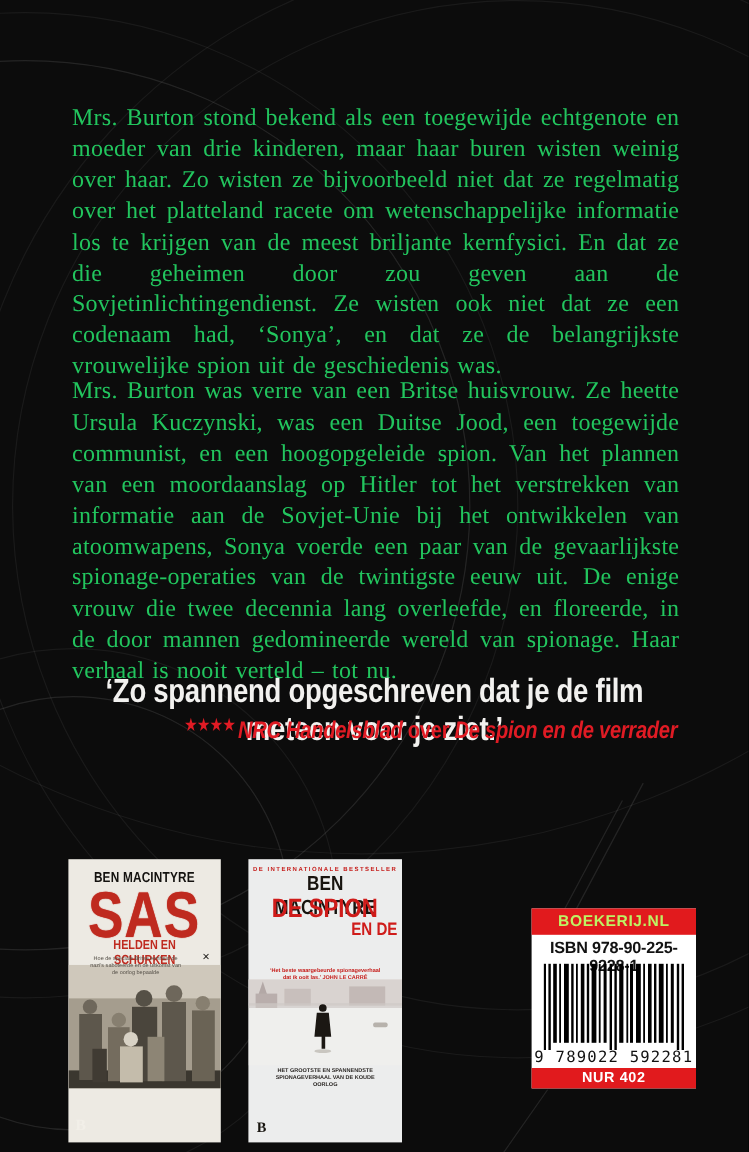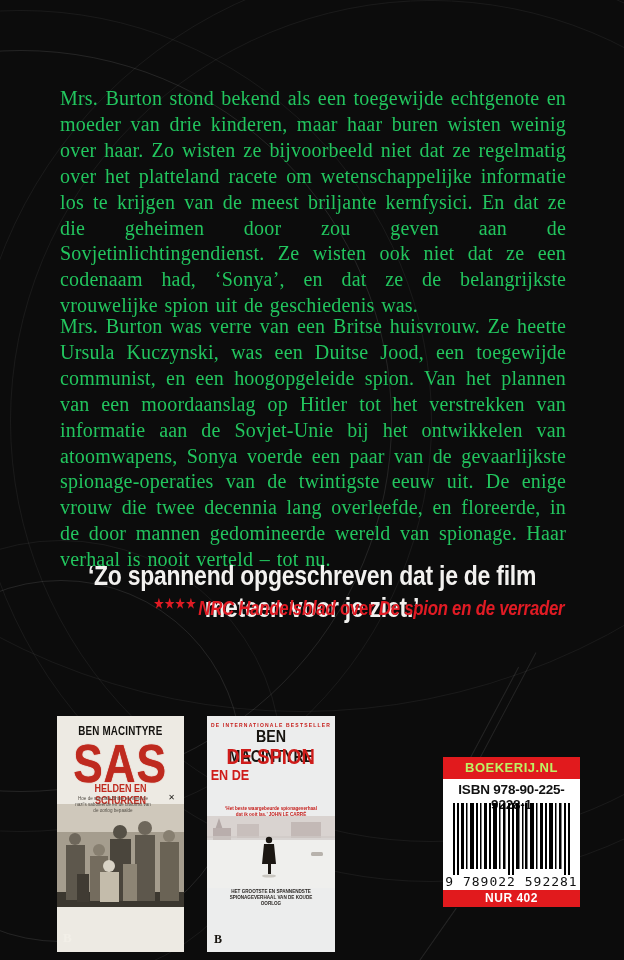--- a/index.html
+++ b/index.html
@@ -50,21 +50,21 @@
     font-family:"Liberation Sans",sans-serif;}
   .sas-photo{position:absolute;left:0;top:88px;width:127px;height:103px;}
   .logo-b{position:absolute;font-family:"Liberation Serif",serif;font-weight:bold;z-index:4;}
   .spion-banner{position:absolute;top:6px;left:0;width:100%;text-align:center;color:#c6201d;
     font-family:"Liberation Sans",sans-serif;font-weight:bold;font-size:5px;letter-spacing:1.2px;}
   .spion-author{position:absolute;top:11px;left:0;width:100%;text-align:center;color:#17140f;
     font-family:"Liberation Sans",sans-serif;font-weight:bold;font-size:17px;}
   .spion-author .cond,.spion-t1 .cond,.spion-t2 .cond,.spion-t3 .cond{display:inline-block;transform:scaleX(.84);transform-origin:center;}
   .spion-t1{position:absolute;top:28px;left:0;width:100%;text-align:center;color:#cf1c1a;
     font-family:"Liberation Sans",sans-serif;font-weight:bold;font-size:22px;}
-  .spion-t2{position:absolute;top:50px;left:0;width:100%;text-align:left;color:#cf1c1a;
+  .spion-t2{position:absolute;top:50px;left:0;width:100%;text-align:right;color:#cf1c1a;
     font-family:"Liberation Sans",sans-serif;font-weight:bold;font-size:15px;}
   .spion-t3{position:absolute;top:63px;left:0;width:100%;text-align:center;color:#17140f;
     font-family:"Liberation Sans",sans-serif;font-weight:bold;font-size:22px;}
   .spion-quote{position:absolute;top:90px;left:14px;width:100px;text-align:center;color:#c6201d;
     font-family:"Liberation Sans",sans-serif;font-weight:bold;font-size:4.6px;line-height:6px;z-index:3;}
   .spion-photo{position:absolute;left:0;top:100px;width:128px;height:72px;}
   .spion-tag{position:absolute;top:173px;left:14px;width:100px;text-align:center;color:#2a2623;
     font-family:"Liberation Sans",sans-serif;font-weight:bold;font-size:4.6px;line-height:6px;}
   
   .barcode-block{position:absolute;left:443px;top:757px;width:137px;height:150px;background:#fff;

